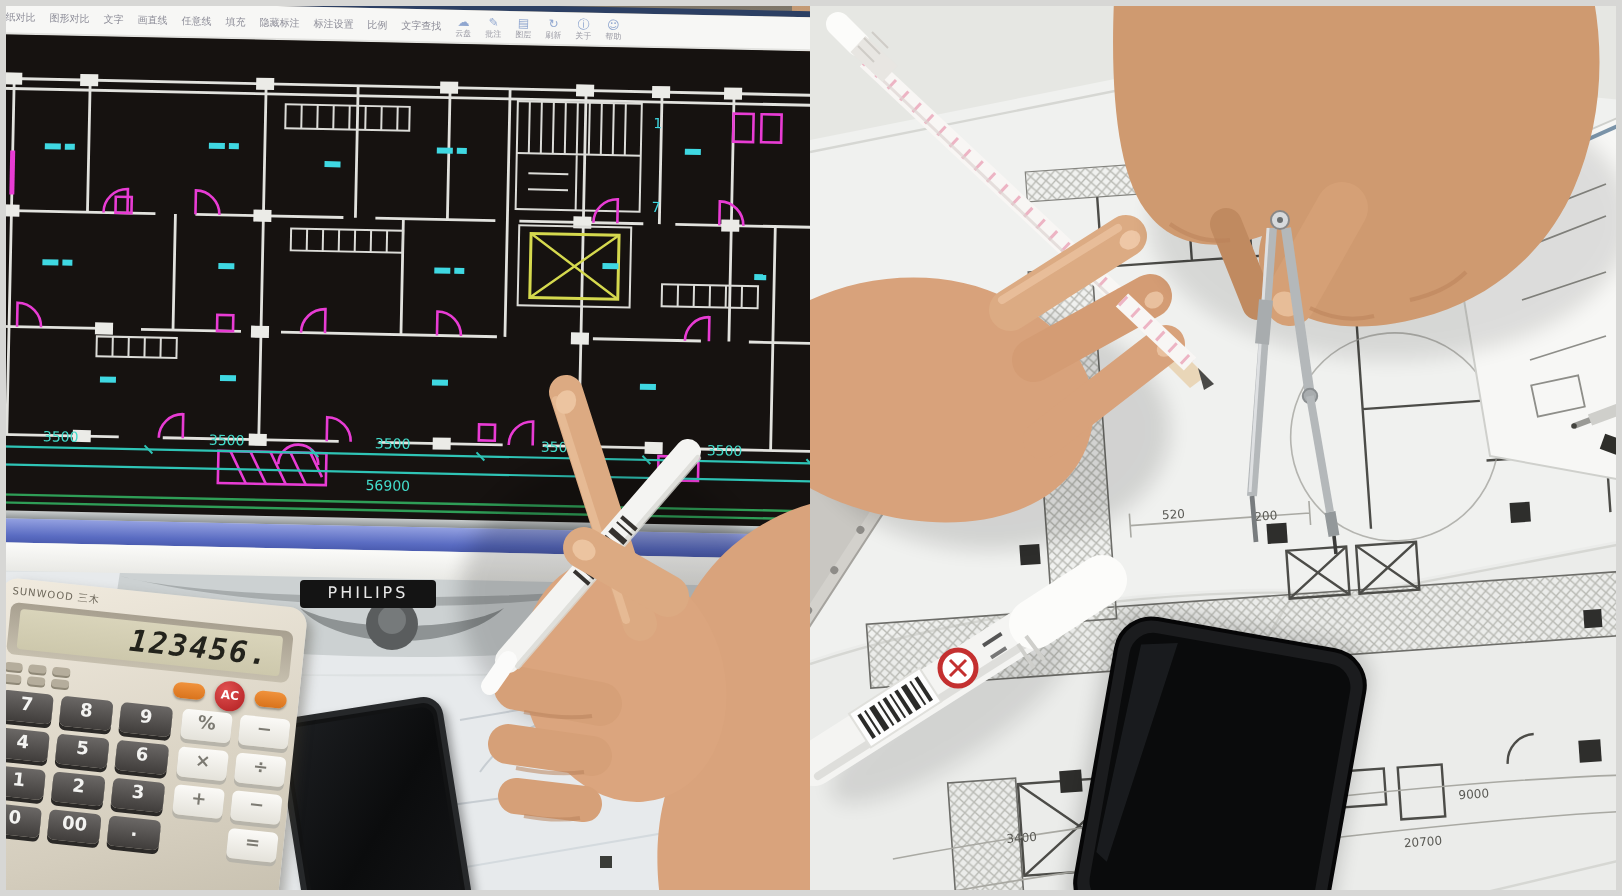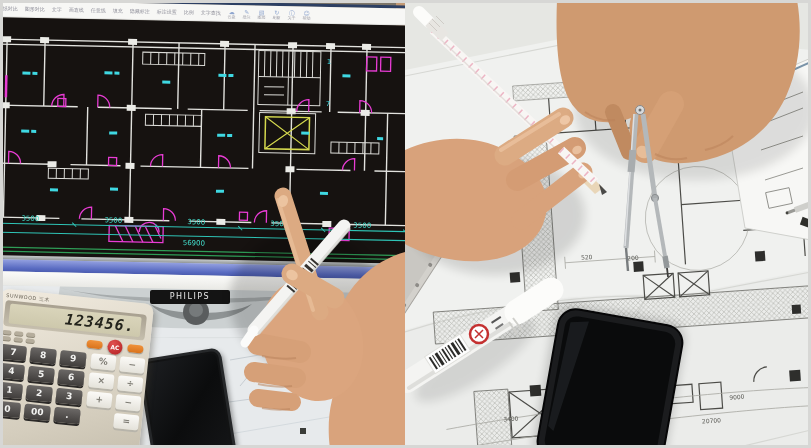--- a/index.html
+++ b/index.html
@@ -19,21 +19,21 @@
   .menubar{height:16px;background:#f7f7f5;display:flex;align-items:center;gap:7px;
            padding:0 4px;overflow:hidden;border-bottom:1px solid #e3e3e0;}
   .mi{font-size:5px;color:#8d8d98;white-space:nowrap;}
   .mico{display:inline-flex;flex-direction:column;align-items:center;line-height:3px;margin-top:1px;}
   .mico .g{font-size:6px;color:#8fa6cf;}
   .mico .l{font-size:4px;color:#9a9aa4;margin-top:2px;}
   .screenarea{height:238px;background:#161210;position:relative;overflow:hidden;}
   .silveredge{height:4px;background:linear-gradient(180deg,#c9cdcd,#8f9496);}
   .bluestrip{height:12px;background:linear-gradient(180deg,#93a0e0,#5a6cc2 70%,#4b5cb0);}
   .chin{height:14px;background:linear-gradient(180deg,#fbfbf9,#e9e9e5);}
-  .philips{left:150px;top:290px;width:80px;height:14px;background:#141414;border-radius:2px;
+  .philips{left:150px;top:290px;width:68px;height:14px;background:#141414;border-radius:2px;
            color:#e9e9e9;font-size:8px;letter-spacing:1.5px;text-align:center;line-height:14px;z-index:5;}
 
   
   .calc{left:-8px;top:296px;width:154px;height:164px;transform:rotate(6deg);
         background:linear-gradient(160deg,#f1ebdf,#d4cdbd 70%,#c3bcab);
         border-radius:9px;box-shadow:3px 3px 6px rgba(60,55,40,.35);z-index:6;padding:3px 6px;box-sizing:border-box;}
   .calc-brand{font-size:5px;color:#6d675a;letter-spacing:.5px;}
   .lcd-bezel{margin-top:2px;background:linear-gradient(180deg,#a8a090,#c6bfae);border-radius:4px;padding:3px 5px;}
   .lcd{background:linear-gradient(180deg,#d9d4ba,#cdc8ac);border-radius:2px;height:20px;
        font-family:"DejaVu Sans Mono","Liberation Mono",monospace;font-style:italic;font-weight:bold;

